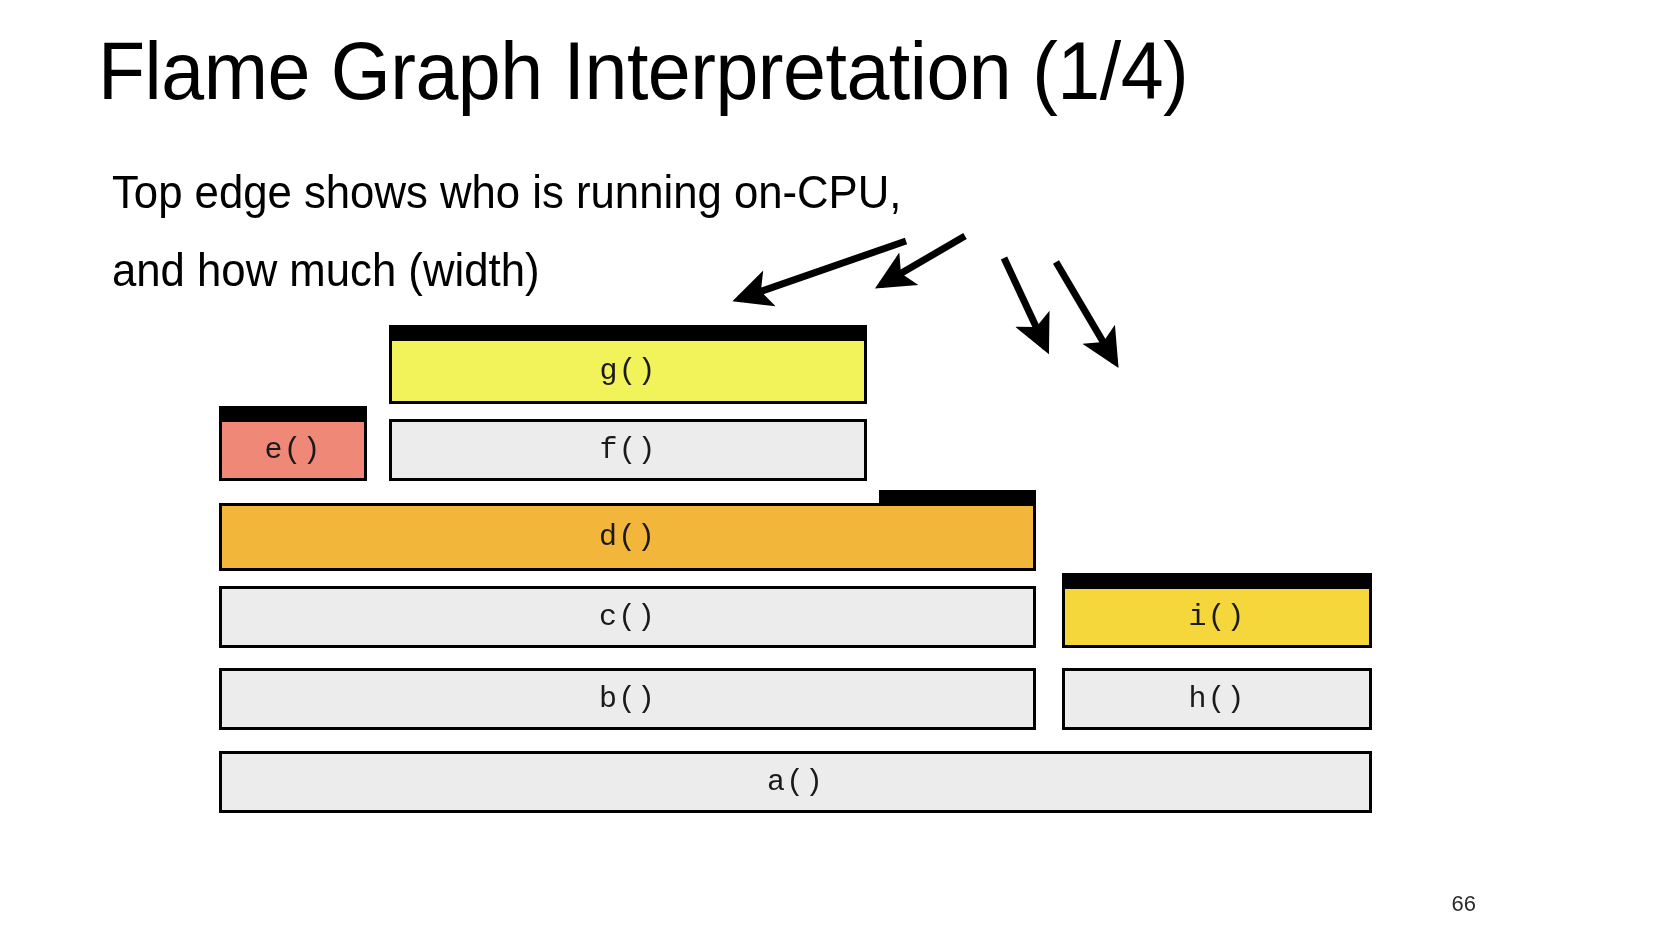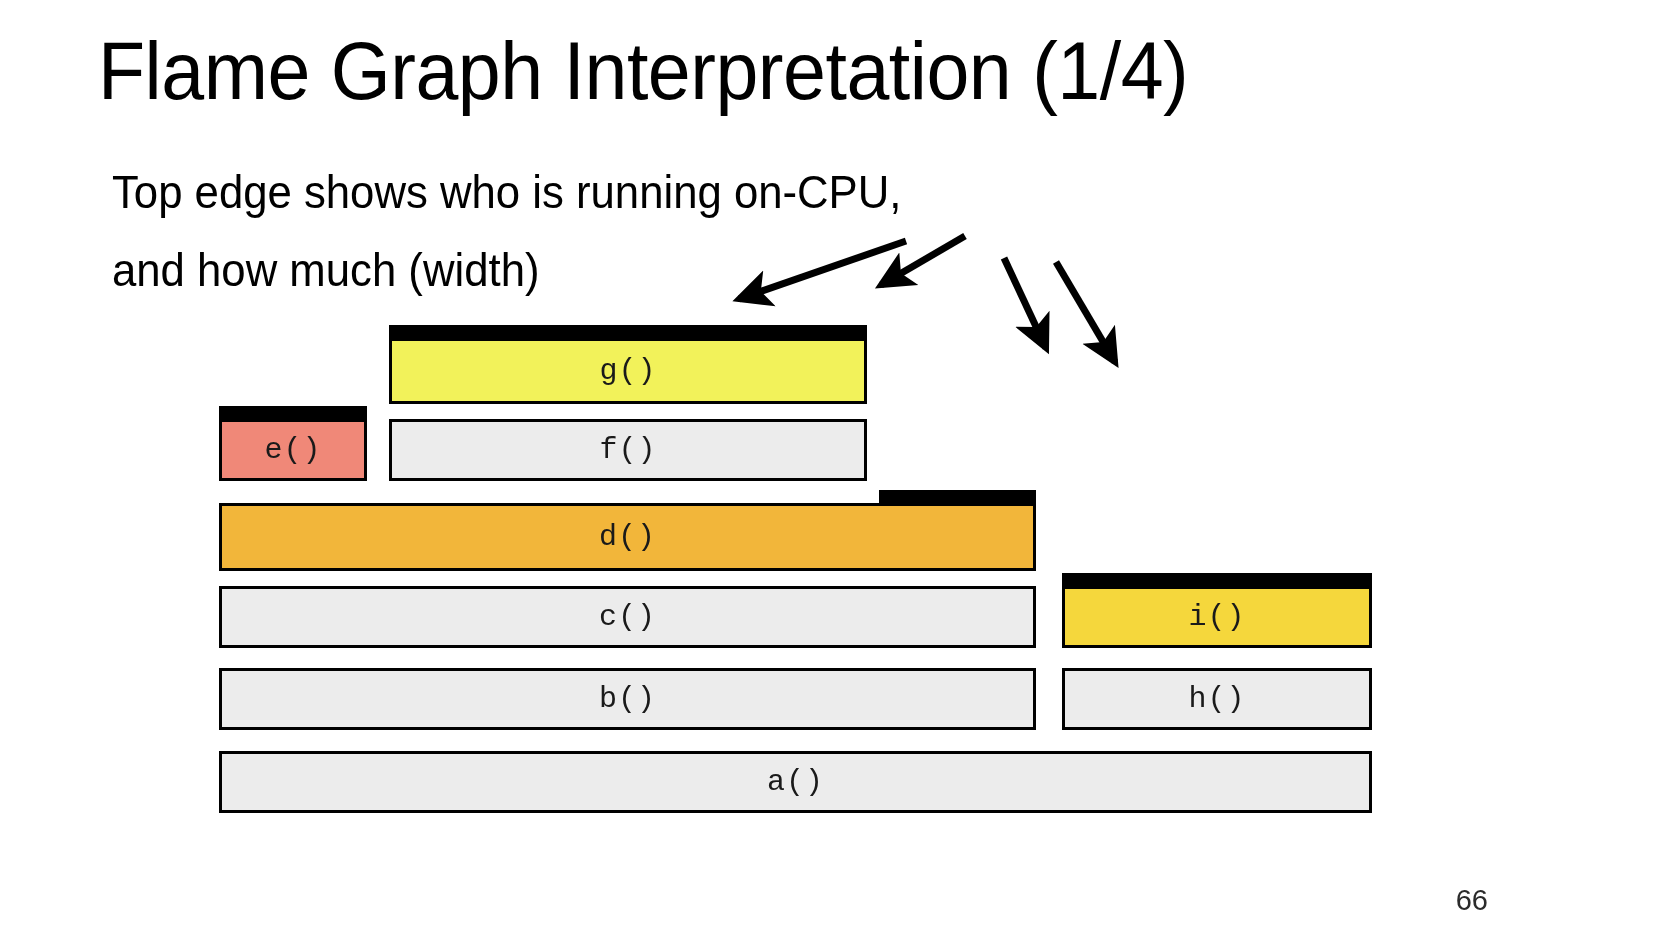--- a/index.html
+++ b/index.html
@@ -76,23 +76,23 @@
     left: 0;
     top: 0;
     width: 1654px;
     height: 931px;
     pointer-events: none;
   }
 
   
   #page-number {
     position: absolute;
-    right: 24px;
+    right: 36px;
     bottom: 14px;
-    font-size: 29px;
+    font-size: 22px;
     color: #2b2b2b;
     font-family: "Liberation Sans", sans-serif;
   }
 </style>
 </head>
 <body>
 
 <div id="slide">
 
   <div id="title">Flame Graph Interpretation (1/4)</div>

